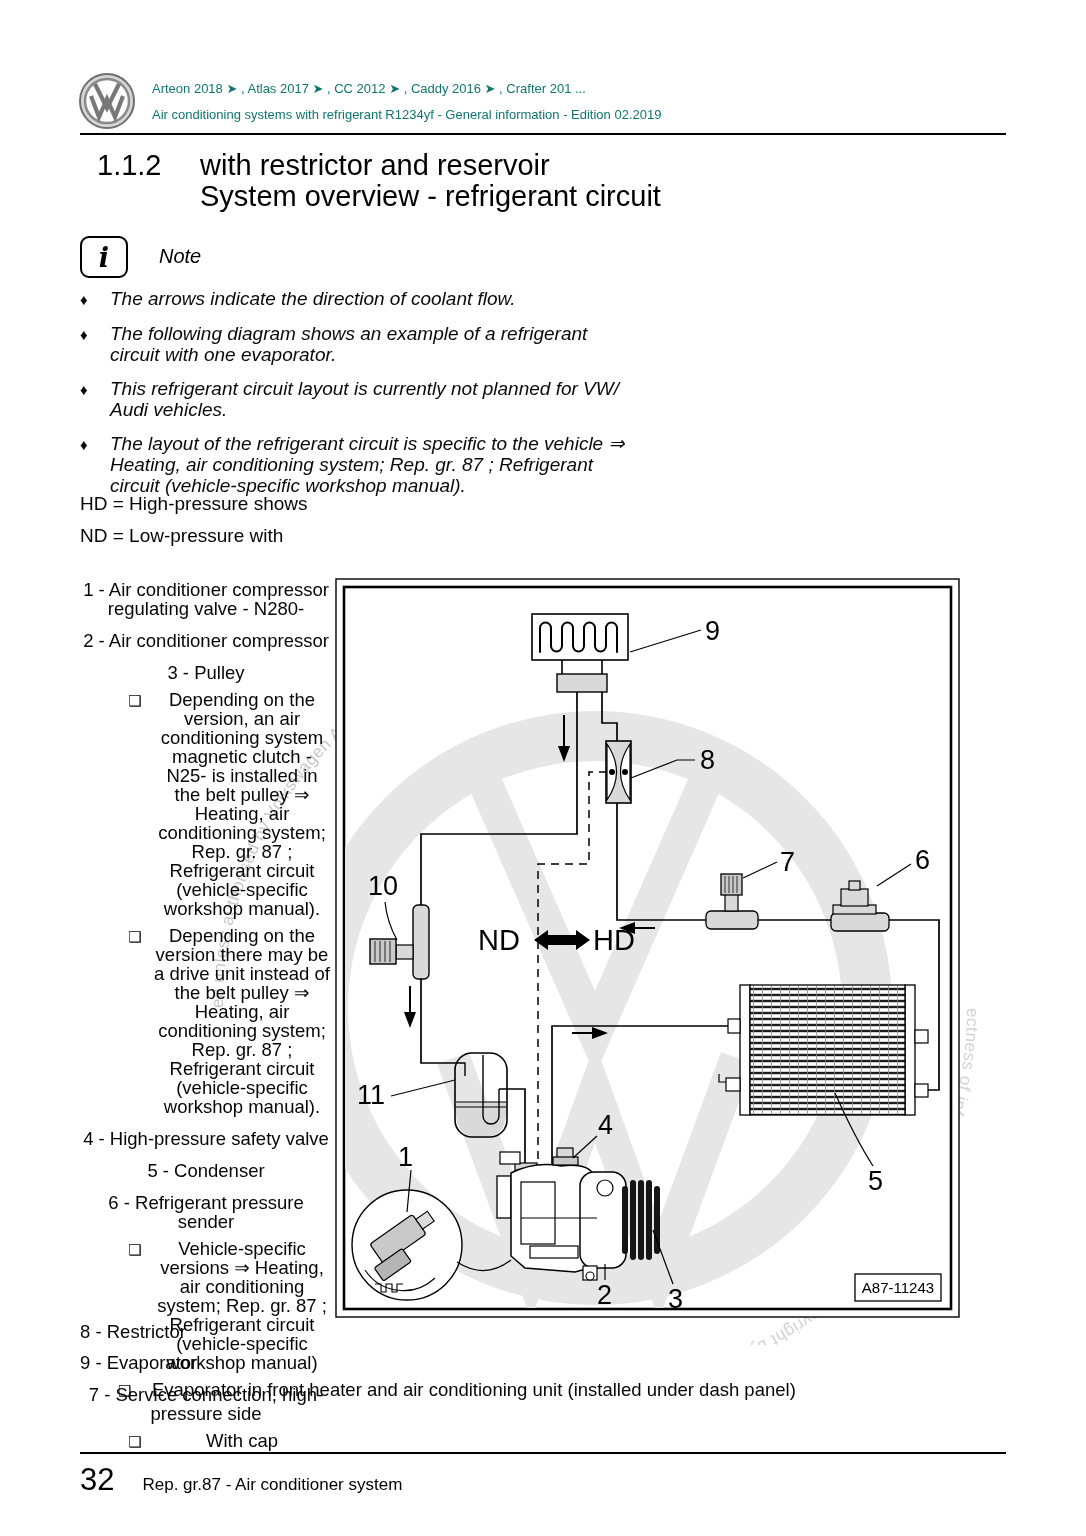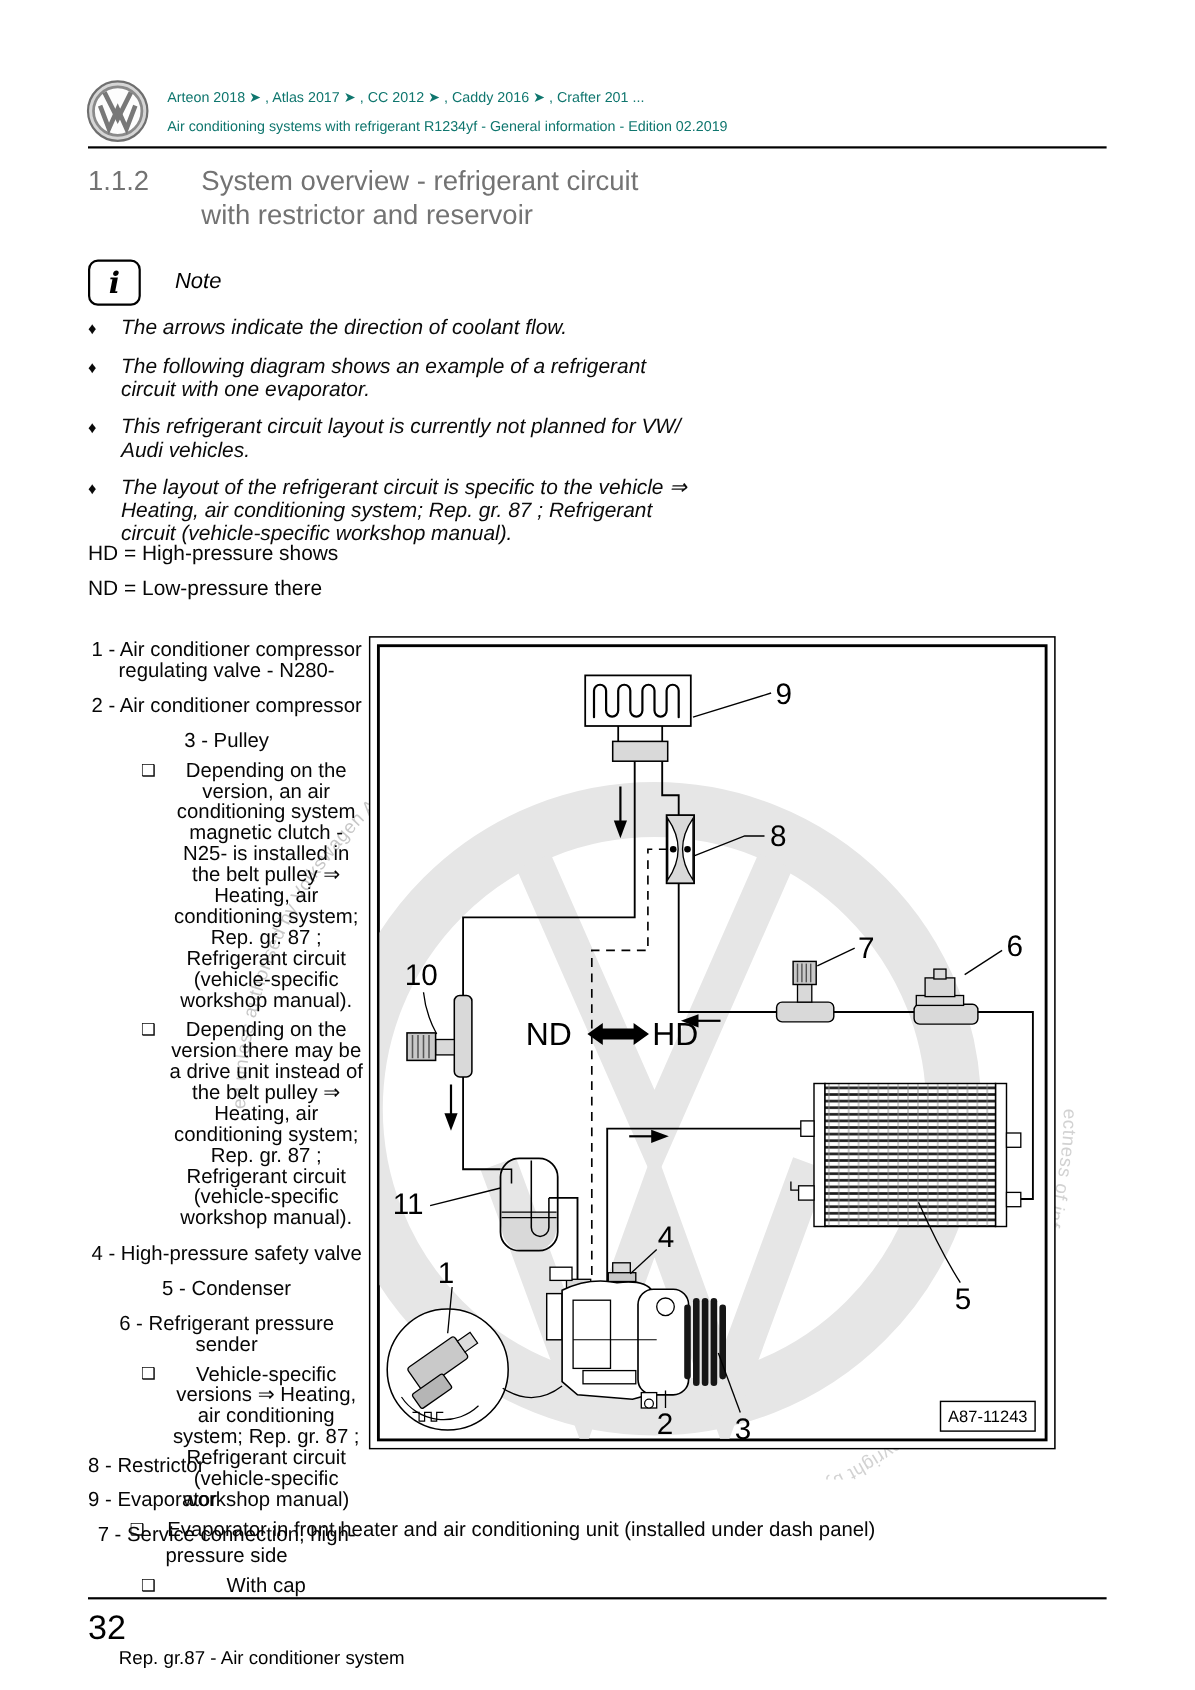--- a/index.html
+++ b/index.html
@@ -3,21 +3,21 @@
 <meta charset="utf-8">
 <style>
   html,body{margin:0;padding:0;background:#fff;}
   .page{position:relative;width:1086px;height:1536px;background:#fff;overflow:hidden;
         font-family:"Liberation Sans",sans-serif;color:#000;}
   .abs{position:absolute;}
   
   .hdr-text{font-size:13px;line-height:26px;color:#0f766e;}
   .hdr-rule{height:2px;background:#000;}
   
-  .sec-row{display:flex;font-size:25px;line-height:31px;color:#737373;}
+  .sec-row{display:flex;font-size:29px;line-height:31px;color:#000000;margin-left:17px;}
   .sec-num{width:103px;flex:0 0 103px;}
   
   .note-icon{width:44px;height:38px;border:2.5px solid #000;border-radius:9px;
              display:flex;align-items:center;justify-content:center;
              font-family:"DejaVu Serif",serif;font-style:italic;font-weight:bold;font-size:27px;}
   .note-label{font-style:italic;font-size:20px;padding-left:31px;padding-top:9px;}
   
   .bullet{display:flex;margin-bottom:13px;font-style:italic;font-size:19px;line-height:21px;color:#0a0a0a;}
   .bullet .glyph{flex:0 0 30px;font-style:normal;font-size:15px;padding-top:1px;}
   
@@ -67,22 +67,22 @@
   </svg>
   <div class="abs" style="left:152px;top:76px;z-index:2;">
     <div class="hdr-text">Arteon 2018 ➤ , Atlas 2017 ➤ , CC 2012 ➤ , Caddy 2016 ➤ , Crafter 201 ...</div>
     <div class="hdr-text">Air conditioning systems with refrigerant R1234yf - General information - Edition 02.2019</div>
   </div>
   <div class="abs hdr-rule" style="left:80px;top:133px;width:926px;z-index:2;"></div>
 
   <div class="abs sec-row" style="left:80px;top:150px;width:640px;z-index:2;">
     <div class="sec-num">1.1.2</div>
     <div>
+      <div>with restrictor and reservoir</div>
       <div>System overview - refrigerant circuit</div>
-      <div>with restrictor and reservoir</div>
     </div>
   </div>
 
   <div class="abs" style="left:80px;top:236px;display:flex;z-index:2;">
     <div class="note-icon">i</div>
     <div class="note-label">Note</div>
   </div>
 
   <div class="abs" style="left:80px;top:288px;width:545px;z-index:2;">
       <div class="bullet">
@@ -98,21 +98,21 @@
         <span>This refrigerant circuit layout is currently not planned for VW/ Audi vehicles.</span>
       </div>
       <div class="bullet">
         <span class="glyph">♦</span>
         <span>The layout of the refrigerant circuit is specific to the vehicle ⇒ Heating, air conditioning system; Rep. gr.  87 ; Refrigerant circuit (vehicle-specific workshop manual).</span>
       </div>
     </div>
 
   <div class="abs" style="left:80px;top:494px;z-index:2;">
     <div class="legend-line">HD = High-pressure shows</div>
-    <div class="legend-line">ND = Low-pressure there</div>
+    <div class="legend-line">ND = Low-pressure with</div>
   </div>
 
   <div class="abs clist" style="left:80px;top:580px;width:252px;z-index:2;text-align:center;">
       <div class="citem">
         <div>1 - Air conditioner compressor regulating valve - N280-</div>
       </div>
       <div class="citem">
         <div>2 - Air conditioner compressor</div>
       </div>
       <div class="citem">
@@ -341,18 +341,18 @@
       <text x="262" y="726">2</text>
       <text x="333" y="730">3</text>
       <text x="533" y="612">5</text>
     </g>
 
     <rect x="520" y="696" width="86" height="27" fill="#fff" stroke="#000" stroke-width="1.3"></rect>
     <text x="563" y="715" font-size="15" text-anchor="middle">A87-11243</text>
   </svg>
 
   <div class="abs ftr-rule" style="left:80px;top:1452px;width:926px;z-index:2;"></div>
-  <div class="abs ftr" style="left:80px;top:1462px;z-index:2;flex-direction:column;">
+  <div class="abs ftr" style="left:80px;top:1462px;z-index:2;">
     <div class="ftr-page">32</div>
     <div class="ftr-label">Rep. gr.87 - Air conditioner system</div>
   </div>
 
 </div>
 
 </body></html>

